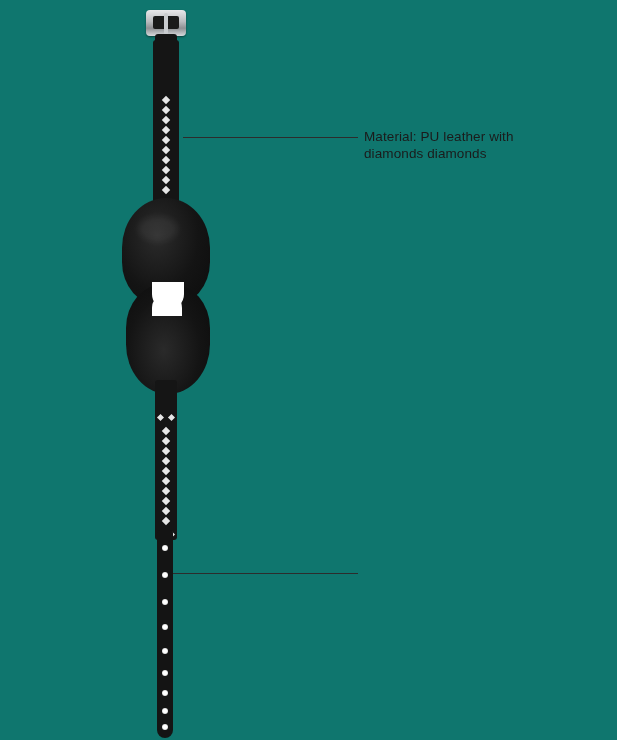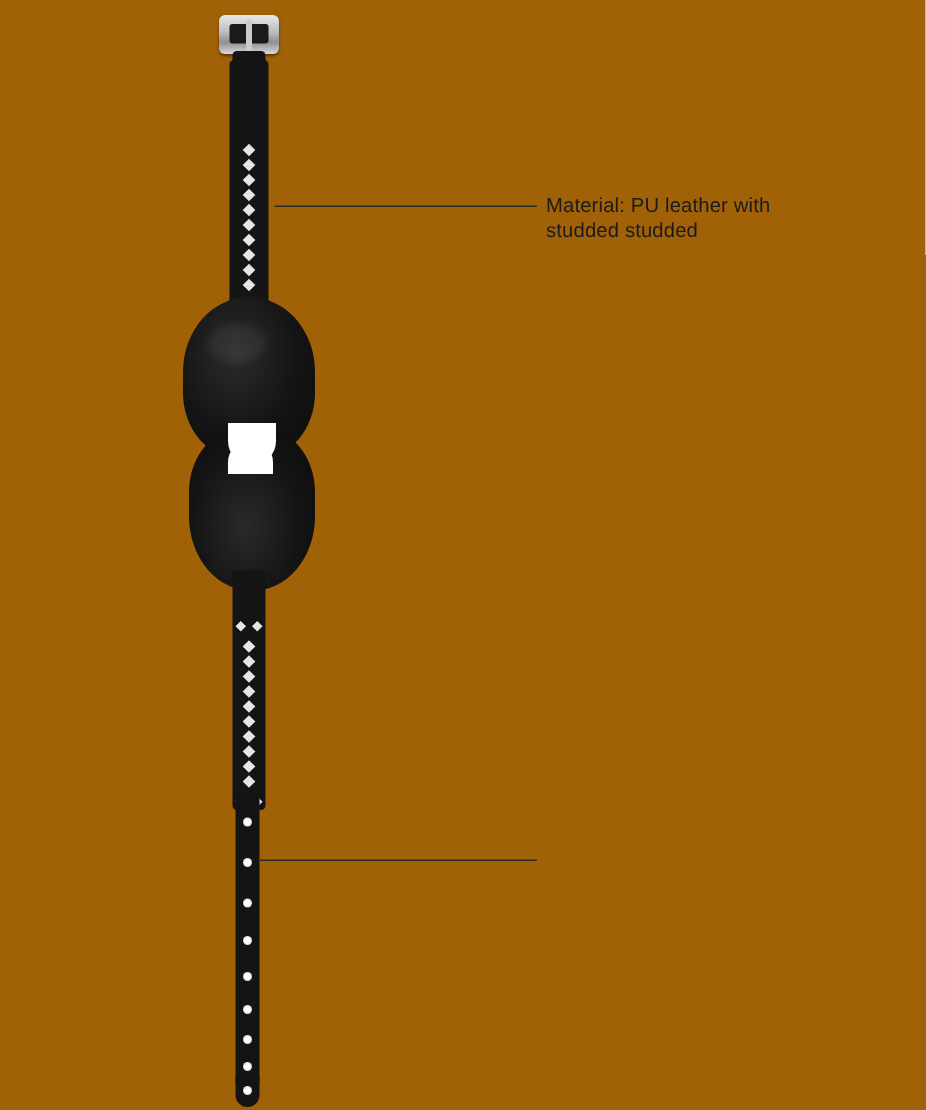--- a/index.html
+++ b/index.html
@@ -7,21 +7,21 @@
     padding: 0;
     background: #ffffff;
   }
   body {
     font-family: "Liberation Sans", sans-serif;
   }
   .page {
     position: relative;
     width: 617px;
     height: 740px;
-    background: #a16207;
+    background: #0f766e;
     overflow: hidden;
   }
 
   
   .product {
     position: absolute;
     left: 0;
     top: 0;
     width: 340px;
     height: 740px;
@@ -304,18 +304,18 @@
     <div class="hole" style="top:648px"></div>
     <div class="hole" style="top:670px"></div>
     <div class="hole" style="top:690px"></div>
     <div class="hole" style="top:708px"></div>
     <div class="hole" style="top:724px"></div>
   </div>
 
   <div class="callout-line" style="left:183px; top:137px; width:175px;"></div>
   <div class="callout-text" style="left:364px; top:128px; width:220px;">
     <span>Material: PU leather with</span>
-    <span>studded studded</span>
+    <span>diamonds diamonds</span>
   </div>
 
   <div class="callout-line" style="left:173px; top:573px; width:185px;"></div>
 
 </div>
 
 </body></html>

